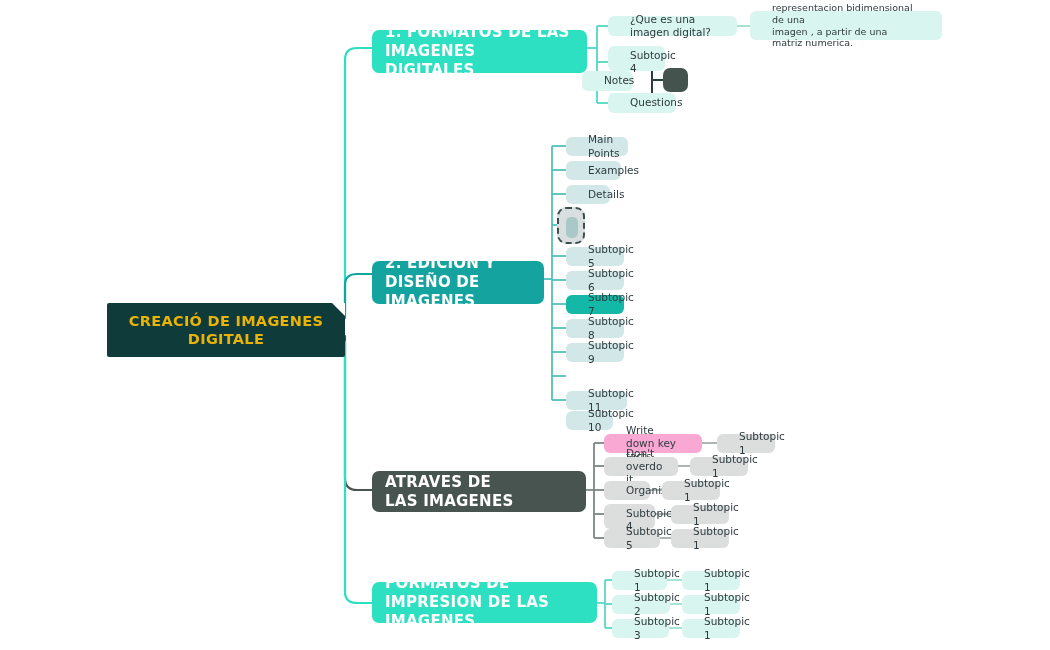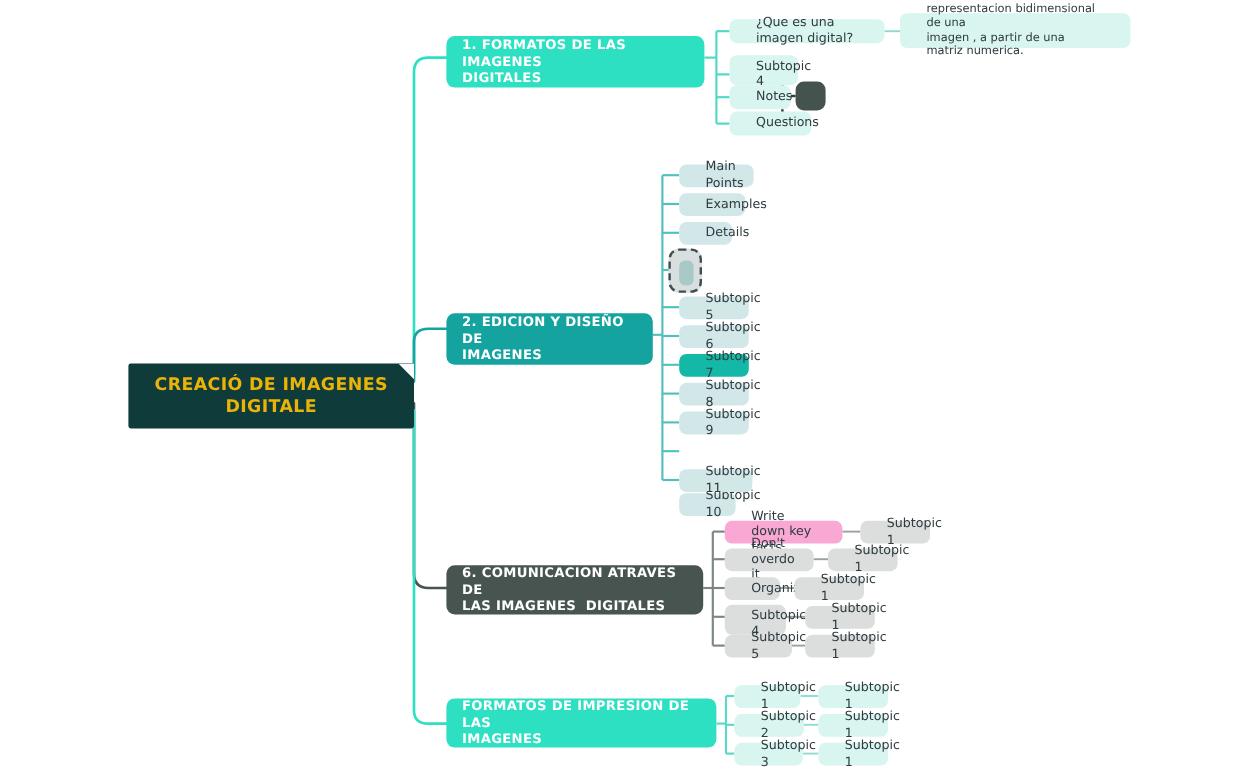--- a/index.html
+++ b/index.html
@@ -59,21 +59,21 @@
     top: 0;
     width: 13px;
     height: 13px;
     background: #ffffff;
     clip-path: polygon(100% 0, 0 0, 100% 100%);
   }
 
   
   .branch-node {
     color: #ffffff;
-    font-size: 11px;
+    font-size: 15px;
     font-weight: bold;
     letter-spacing: 0.25px;
     padding: 9px 13px;
     border-radius: 7px;
     align-items: center;
   }
 
   
   .leaf-node {
     font-size: 10.5px;
@@ -195,21 +195,21 @@
   <div class="node leaf-node" style="left:750px; top:11px; width:192px; height:29px; background:#d8f5ef; font-size:9.5px; align-items:center;">
     <span>representacion bidimensional de una
 imagen , a partir de una matriz numerica.</span>
   </div>
 
   <div class="node leaf-node two-line" style="left:608px; top:46px; width:57px; height:25px; background:#d8f5ef;">
     <span>Subtopic
 4</span>
   </div>
 
-  <div class="node leaf-node" style="left:608px; top:71px; width:51px; height:20px; background:#d8f5ef;">
+  <div class="node leaf-node" style="left:582px; top:71px; width:51px; height:20px; background:#d8f5ef;">
     <span>Notes</span>
   </div>
 
   <div class="node note-square" style="left:663px; top:68px; width:25px; height:24px;"></div>
 
   <div class="node leaf-node" style="left:608px; top:93px; width:68px; height:20px; background:#d8f5ef;">
     <span>Questions</span>
   </div>
 
   <div class="node branch-node" style="left:372px; top:261px; width:172px; height:43px; background:#15a3a0;">

